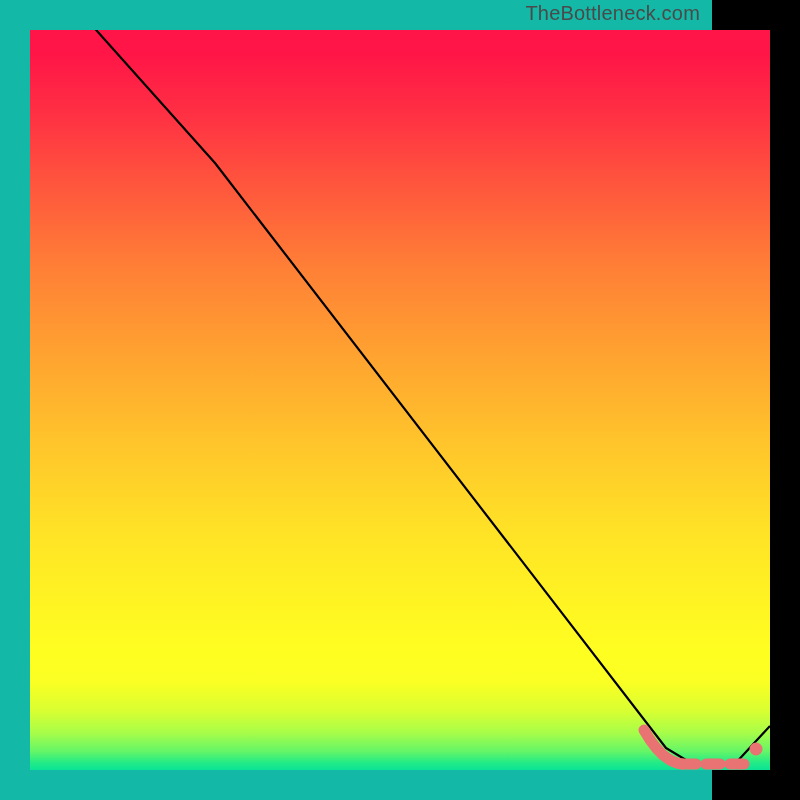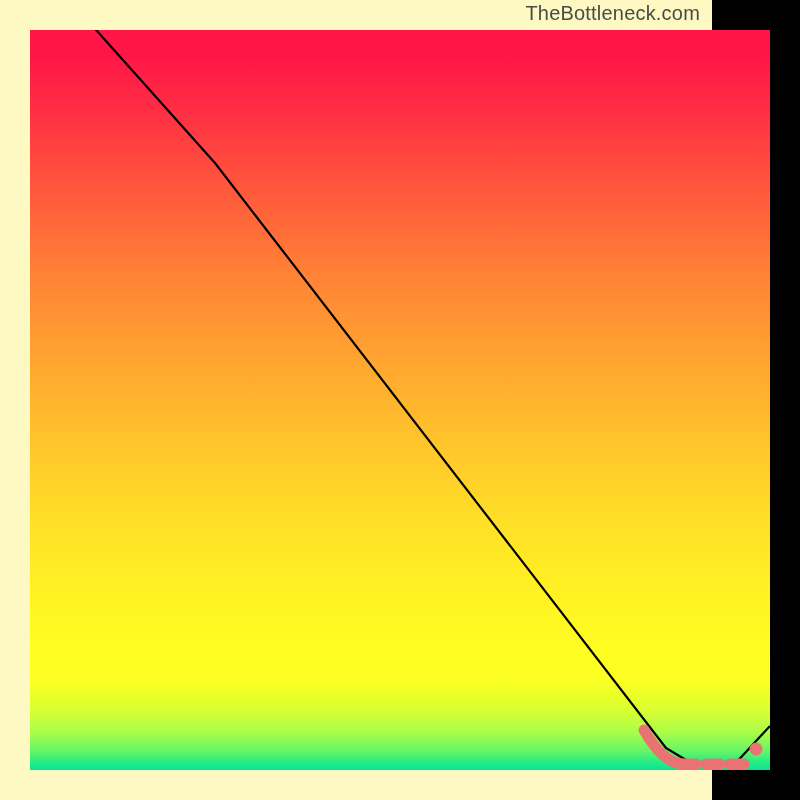--- a/index.html
+++ b/index.html
@@ -8,21 +8,21 @@
     width: 800px;
     height: 800px;
     background: #000;
     overflow: hidden;
     font-family: Arial, Helvetica, sans-serif;
   }
   .frame {
     position: relative;
     width: 712px;
     height: 800px;
-    background: #fef9c3;
+    background: #14b8a6;
     text-align: right;
   }
   .watermark {
     position: absolute;
     top: 2px;
     right: 12px;
     color: #4a4a4a;
     font-size: 20px;
     font-weight: 500;
     letter-spacing: 0.2px;

